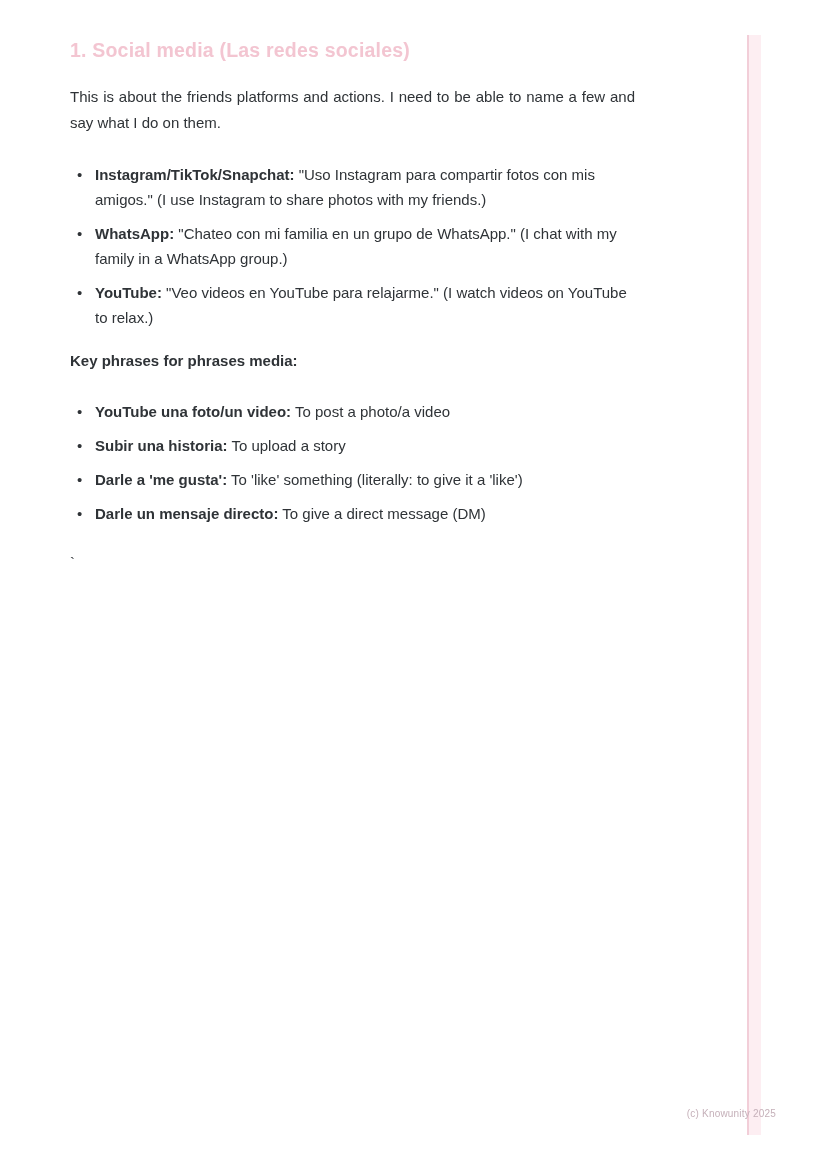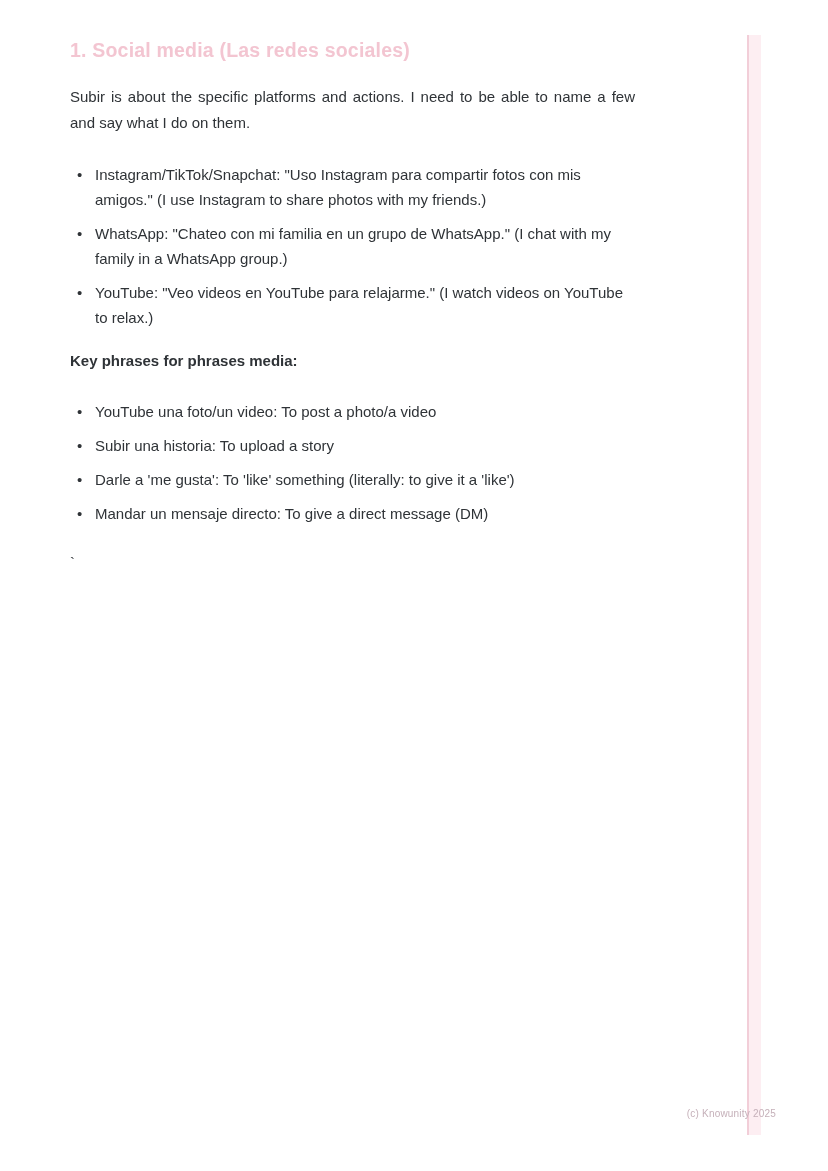--- a/index.html
+++ b/index.html
@@ -51,21 +51,21 @@
     margin-bottom: 9px;
   }
   ul.bullets li::before {
     content: "\2022";
     position: absolute;
     left: 7px;
     top: 0;
     font-size: 15px;
     color: var(--body-text, #2f3337);
   }
-  .b { font-weight: 400; }
+  .b { font-weight: 700; }
   .subheading {
     margin-top: 18px;
     font-size: 15px;
     font-weight: 700;
     line-height: 25px;
   }
   .stray {
     margin-top: 24px;
     font-size: 15px;
     line-height: 25px;
@@ -83,34 +83,34 @@
 </style>
 </head>
 <body>
 
 <div class="edge-stripe"></div>
 
 <div class="content">
 
   <h1 class="heading">1. Social media (Las redes sociales)</h1>
 
-  <p class="intro">Subir is about the specific platforms and actions. I need to be able to name a few and say what I do on them.</p>
+  <p class="intro">This is about the friends platforms and actions. I need to be able to name a few and say what I do on them.</p>
 
   <ul class="bullets">
     <li><span class="b">Instagram/TikTok/Snapchat:</span><span> "Uso Instagram para compartir fotos con mis amigos." (I use Instagram to share photos with my friends.)</span></li>
     <li><span class="b">WhatsApp:</span><span> "Chateo con mi familia en un grupo de WhatsApp." (I chat with my family in a WhatsApp group.)</span></li>
     <li><span class="b">YouTube:</span><span> "Veo videos en YouTube para relajarme." (I watch videos on YouTube to relax.)</span></li>
   </ul>
 
   <p class="subheading">Key phrases for phrases media:</p>
 
   <ul class="bullets">
     <li><span class="b">YouTube una foto/un video:</span><span> To post a photo/a video</span></li>
     <li><span class="b">Subir una historia:</span><span> To upload a story</span></li>
     <li><span class="b">Darle a 'me gusta':</span><span> To 'like' something (literally: to give it a 'like')</span></li>
-    <li><span class="b">Mandar un mensaje directo:</span><span> To give a direct message (DM)</span></li>
+    <li><span class="b">Darle un mensaje directo:</span><span> To give a direct message (DM)</span></li>
   </ul>
 
   <div class="stray">`</div>
 
 </div>
 
 <div class="footer">(c) Knowunity 2025</div>
 
 </body></html>

